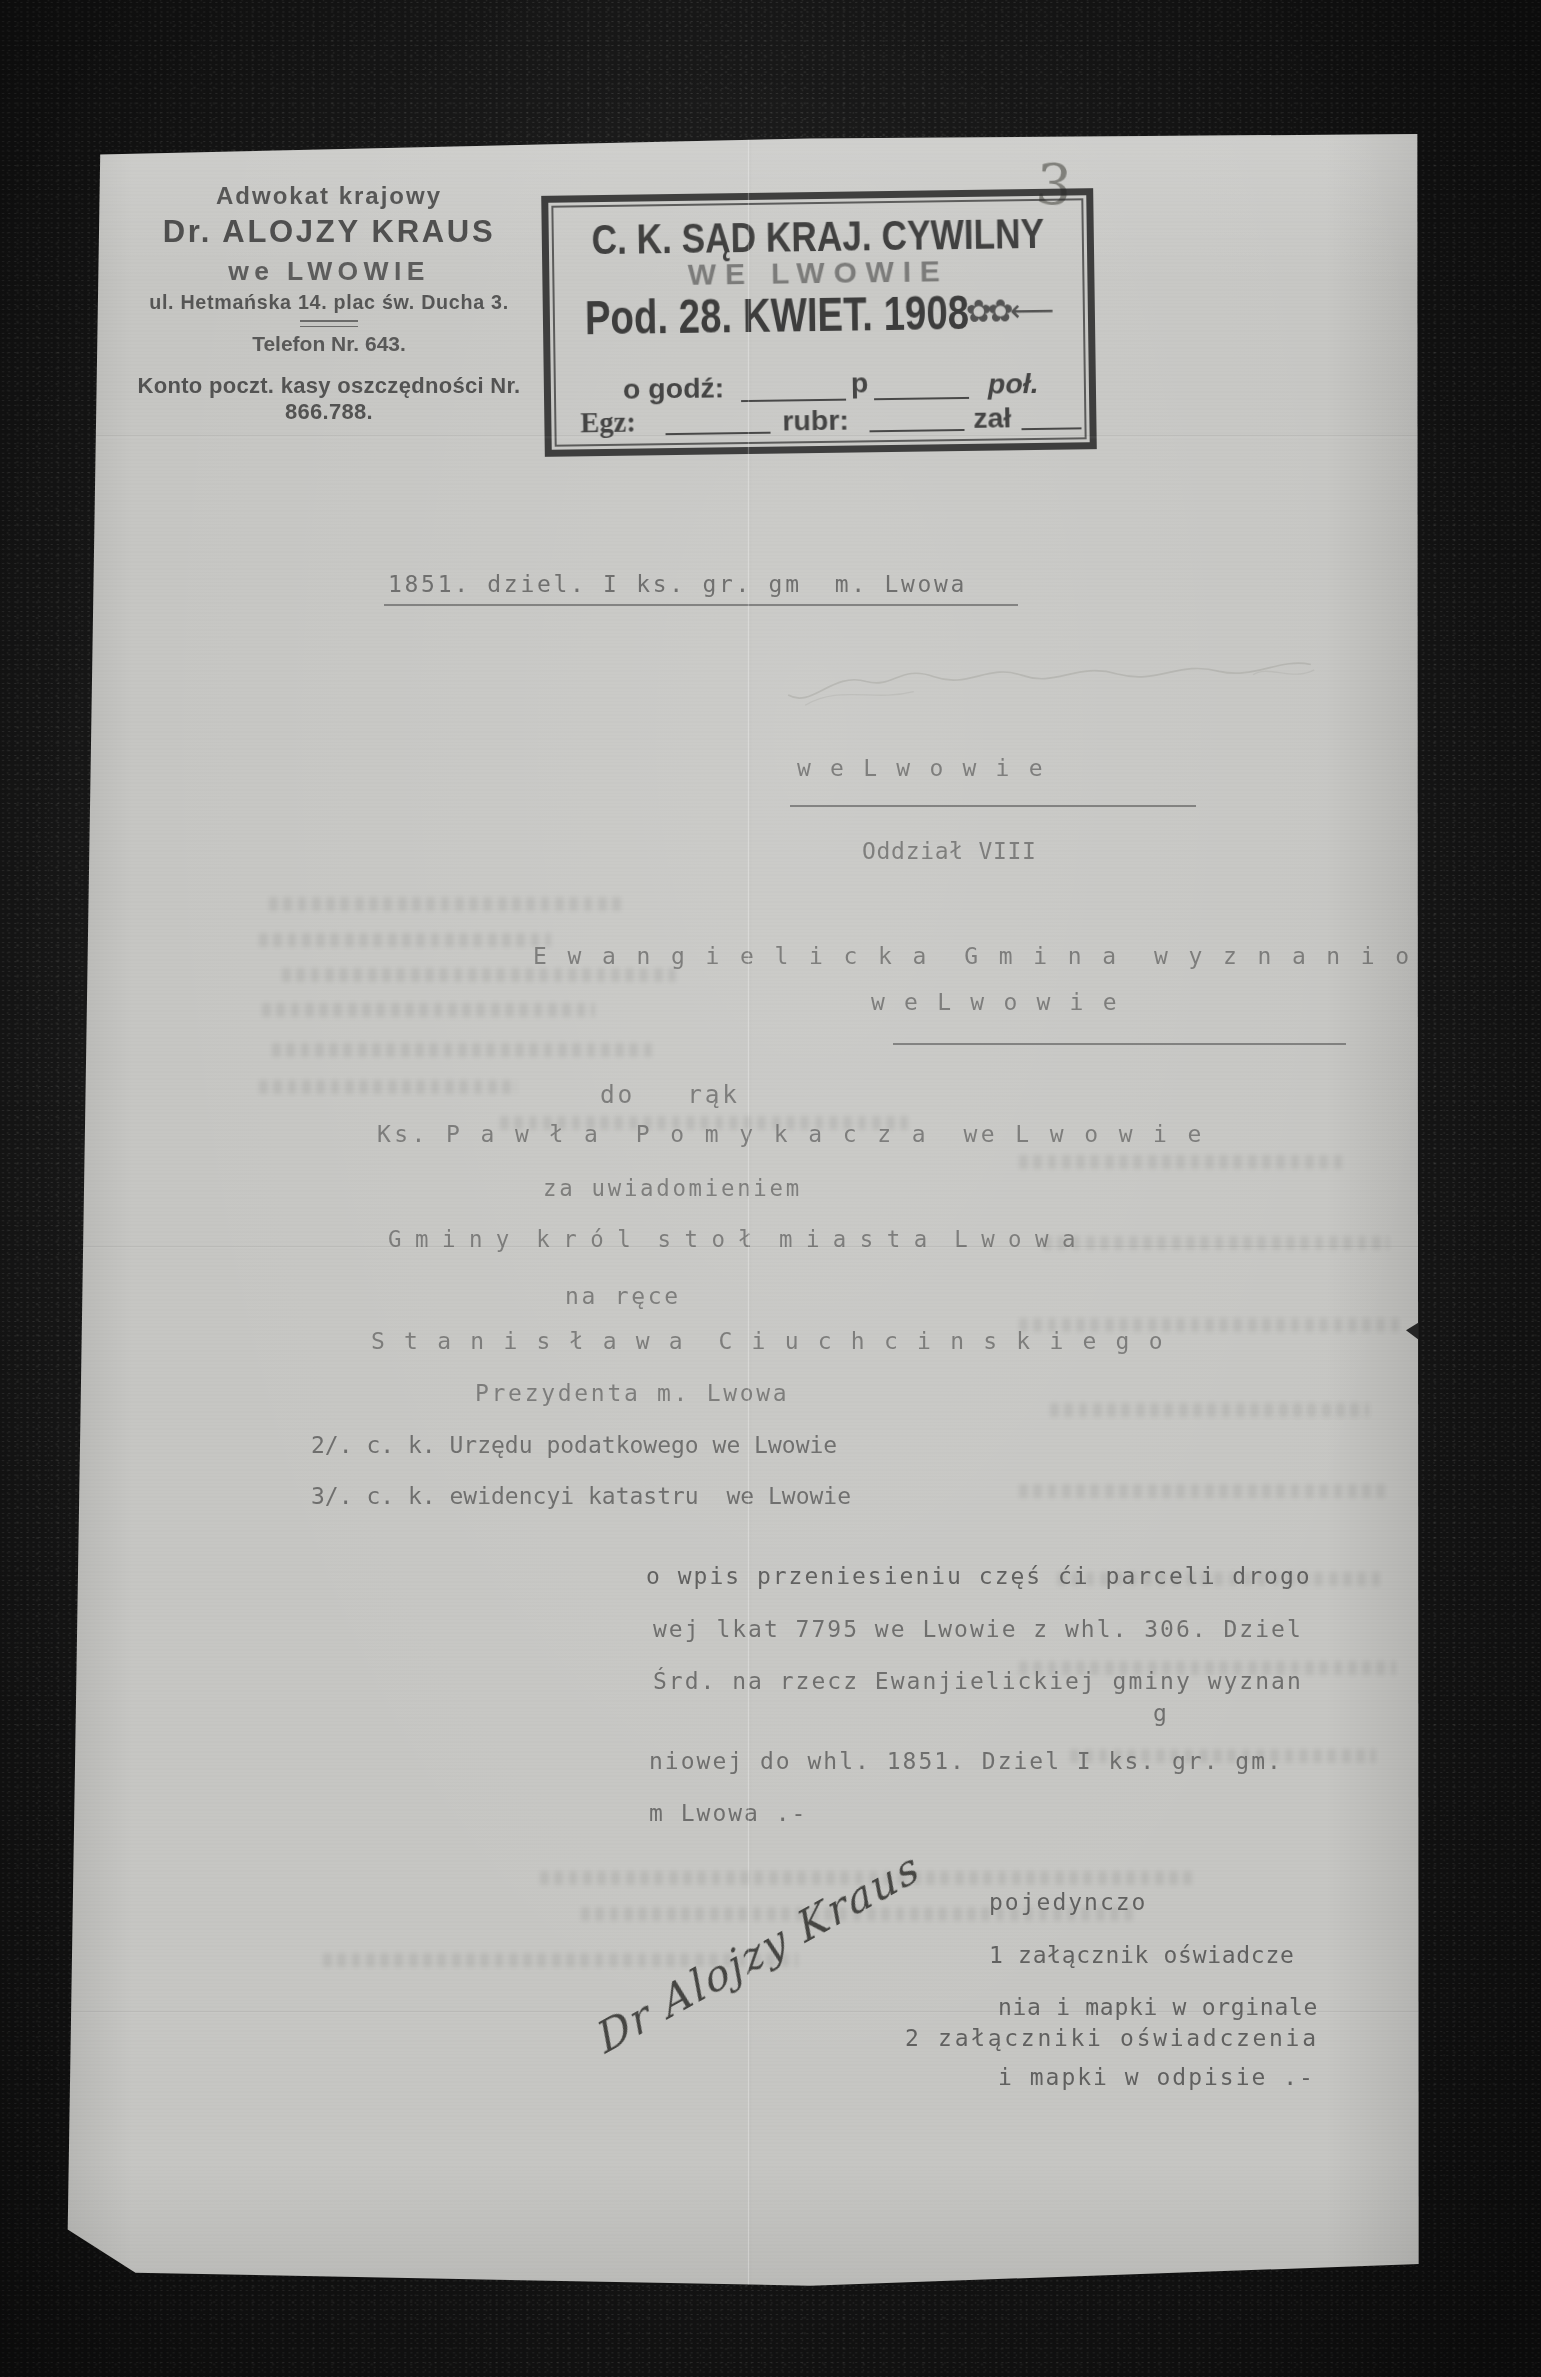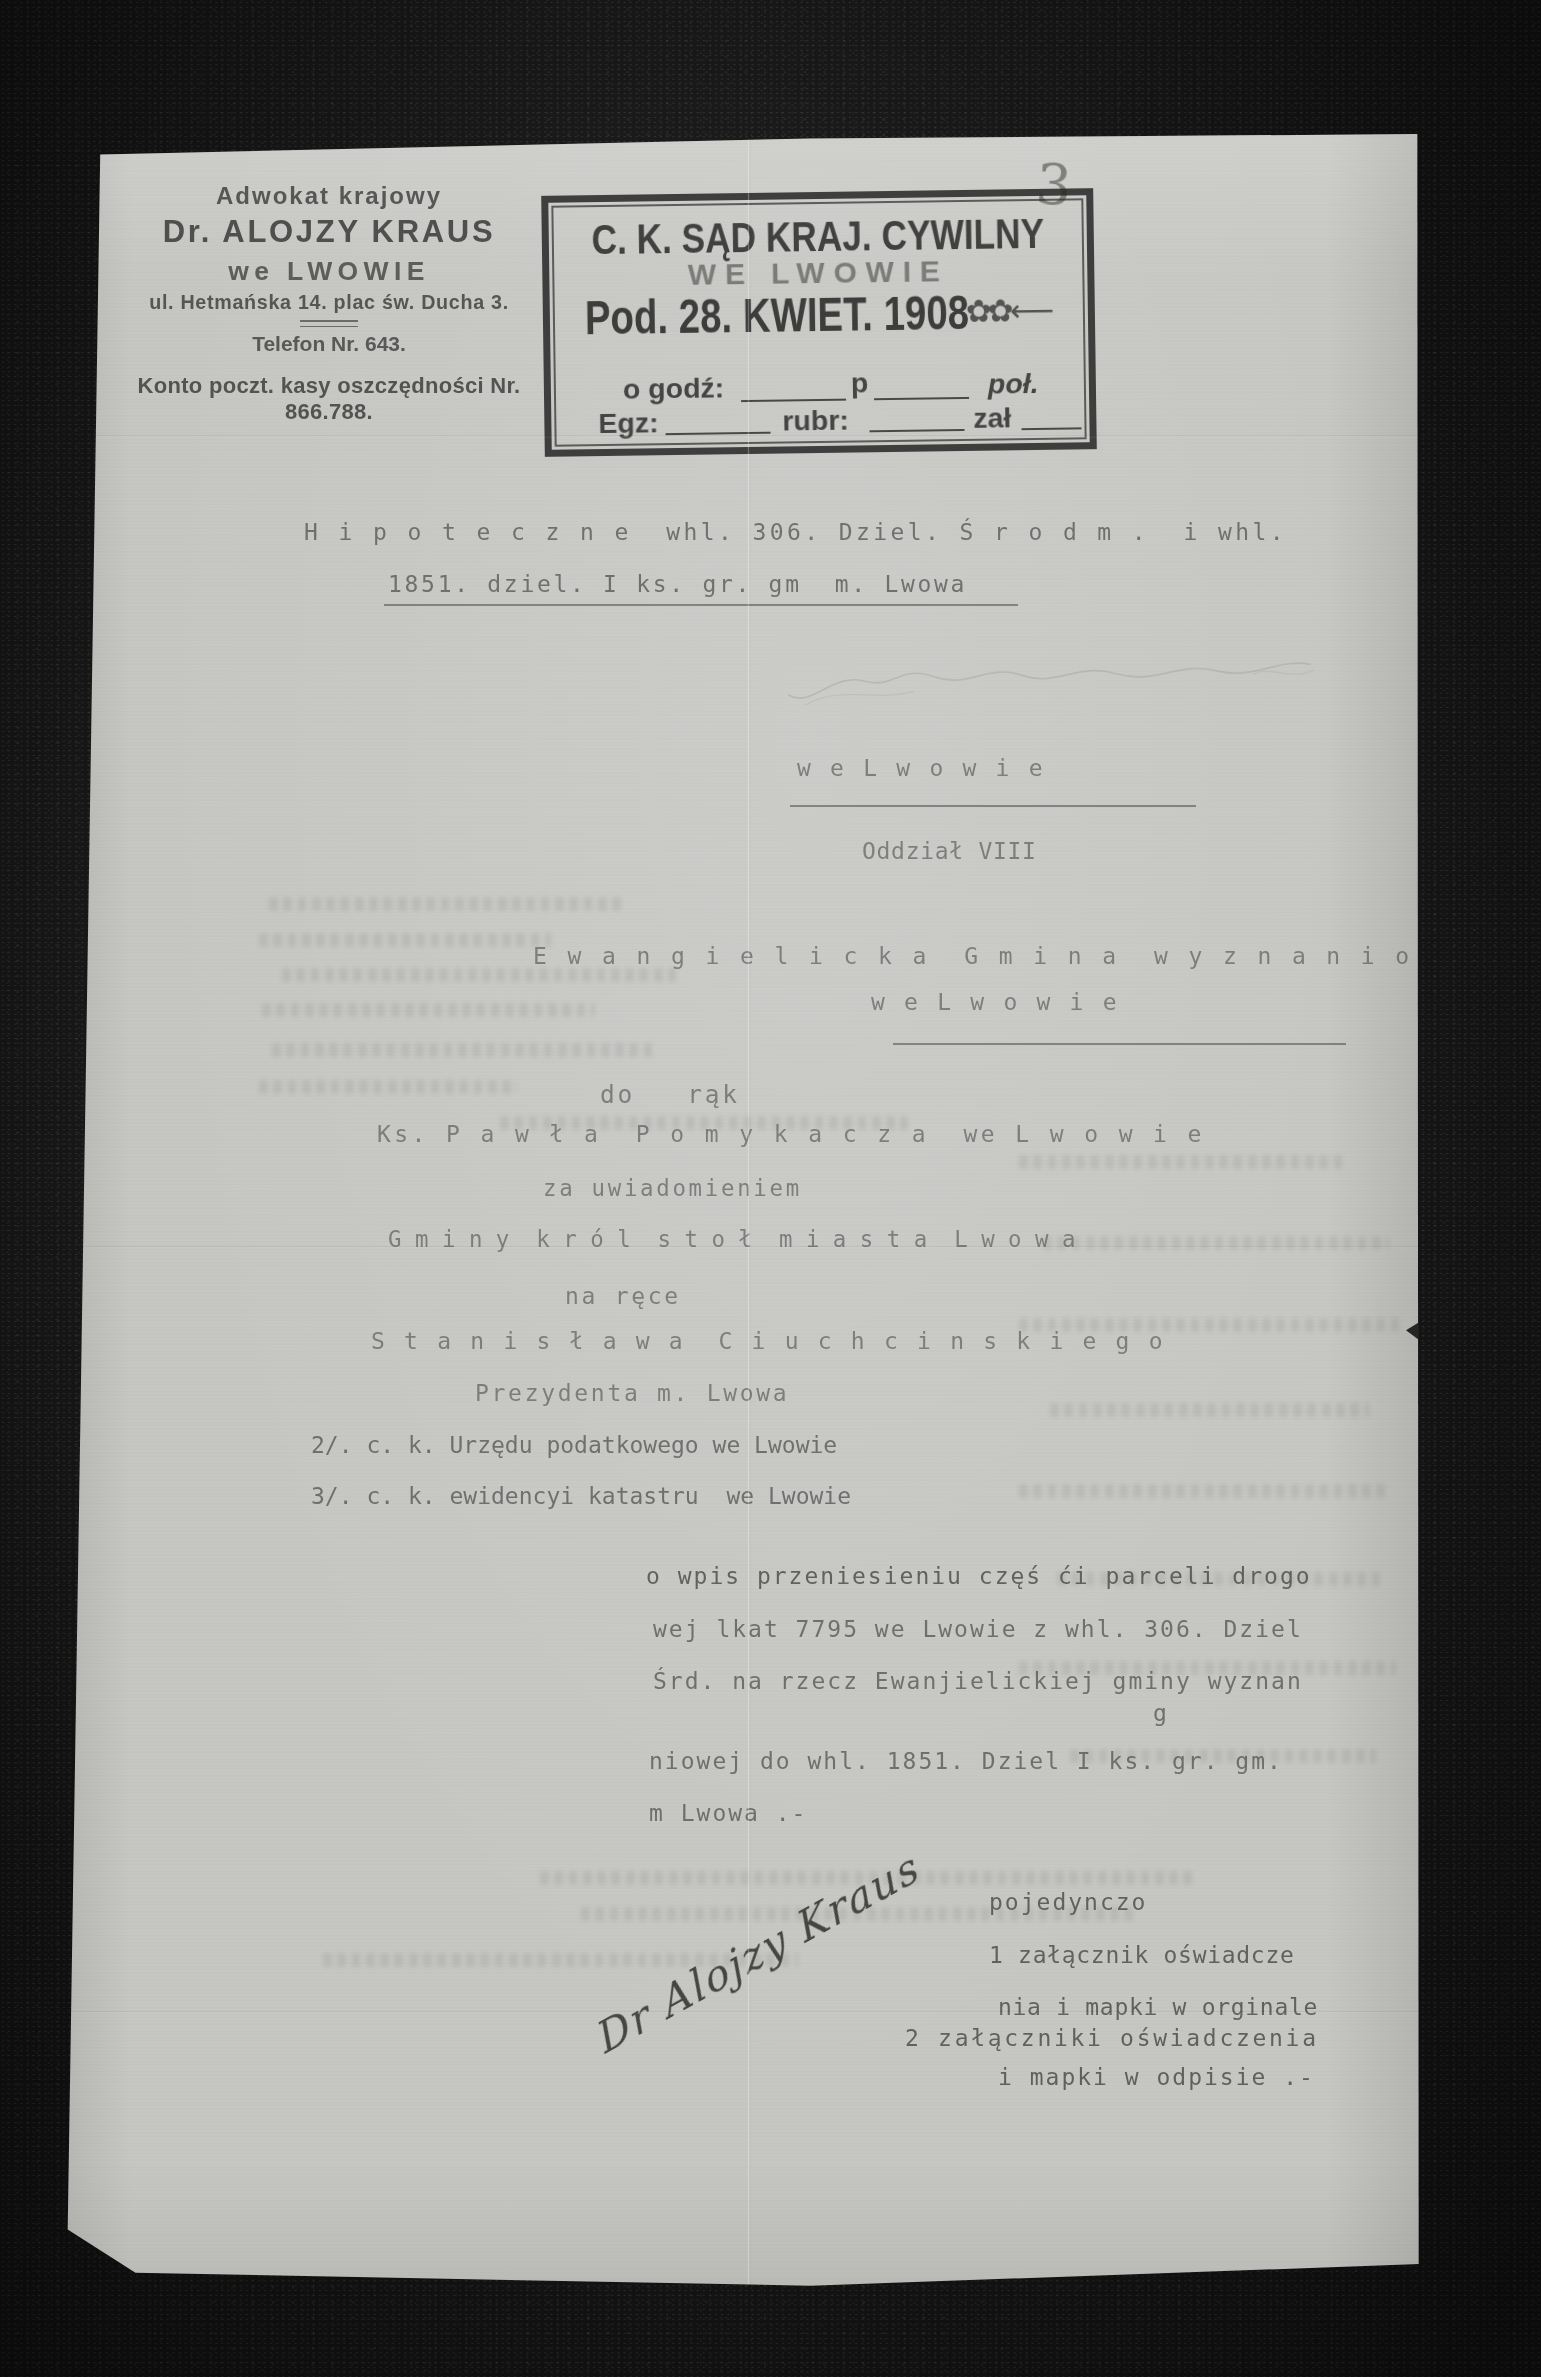--- a/index.html
+++ b/index.html
@@ -101,35 +101,34 @@
       <div class="stamp-inner"></div>
       <div class="st-name">C. K. SĄD KRAJ. CYWILNY</div>
       <div class="st-city">WE LWOWIE</div>
       <div class="st-date">Pod. 28. KWIET. 1908</div>
       <div class="st-orn">✿✿⟵</div>
       <div class="st-lbl" style="left:79px;top:178px;">o godź:</div>
       <div class="blank" style="left:197px;top:207px;width:105px;"></div>
       <div class="st-lbl" style="left:307px;top:175px;">p</div>
       <div class="blank" style="left:330px;top:207px;width:95px;"></div>
       <div class="st-lbl" style="left:444px;top:178px;font-style:italic;">poł.</div>
-      <div class="st-lbl" style="left:54px;top:212px;">Egz:</div>
+      <div class="st-lbl" style="left:36px;top:212px;font-family:Liberation Serif, serif;">Egz:</div>
       <div class="blank" style="left:121px;top:239px;width:105px;"></div>
       <div class="st-lbl" style="left:238px;top:212px;text-align:center;">rubr:</div>
       <div class="blank" style="left:325px;top:239px;width:95px;"></div>
       <div class="st-lbl" style="left:429px;top:212px;">zał</div>
       <div class="blank" style="left:477px;top:239px;width:60px;"></div>
     </div>
 
     <svg class="scribble" width="543" height="75" viewBox="0 0 800 110">
       <path d="M15,75 C50,95 80,40 130,55 C170,66 180,30 230,48 C280,66 310,28 360,46
                C410,64 440,26 500,44 C560,60 590,24 650,40 C700,52 740,20 785,30" stroke="#93938d" stroke-width="2.5" fill="none" opacity=".55"></path>
       <path d="M40,90 C90,60 140,85 200,70 M700,45 C720,30 760,55 790,38" stroke="#9b9b95" stroke-width="2" fill="none" opacity=".4"></path>
     </svg>
 
-    <div class="tw med" style="left:239px;top:387px;letter-spacing:3.4px;">H i p o t e c z n e  whl. 306. Dziel. Ś r o d m .  i whl.</div>
     <div class="tw med" style="left:323px;top:439px;letter-spacing:2.7px;">1851. dziel. I ks. gr. gm  m. Lwowa</div>
     <div class="rule" style="left:319px;top:471px;width:634px;"></div>
 
     <div class="tw faint" style="left:732px;top:623px;letter-spacing:2.7px;">w e L w o w i e</div>
     <div class="rule" style="left:725px;top:672px;width:406px;"></div>
     <div class="tw faint" style="left:797px;top:706px;letter-spacing:0.7px;">Oddział VIII</div>
 
     <div class="tw faint" style="left:468px;top:811px;letter-spacing:3.4px;">E w a n g i e l i c k a  G m i n a  w y z n a n i o wa</div>
     <div class="tw faint" style="left:806px;top:857px;letter-spacing:2.7px;">w e L w o w i e</div>
     <div class="rule" style="left:828px;top:910px;width:453px;"></div>

